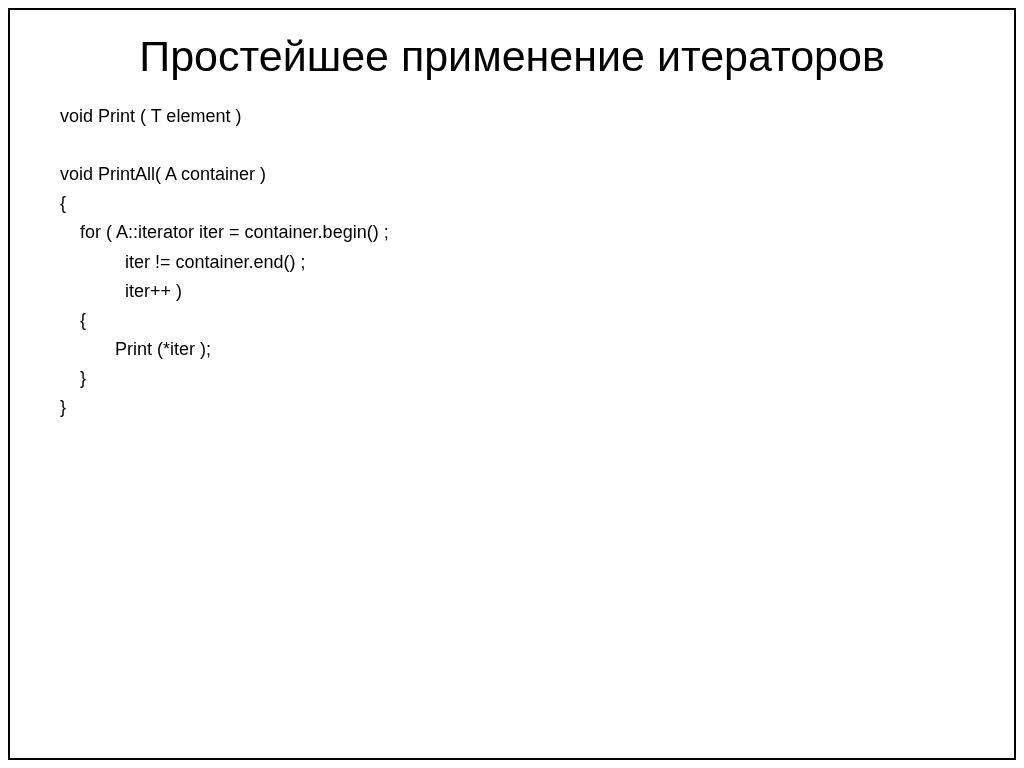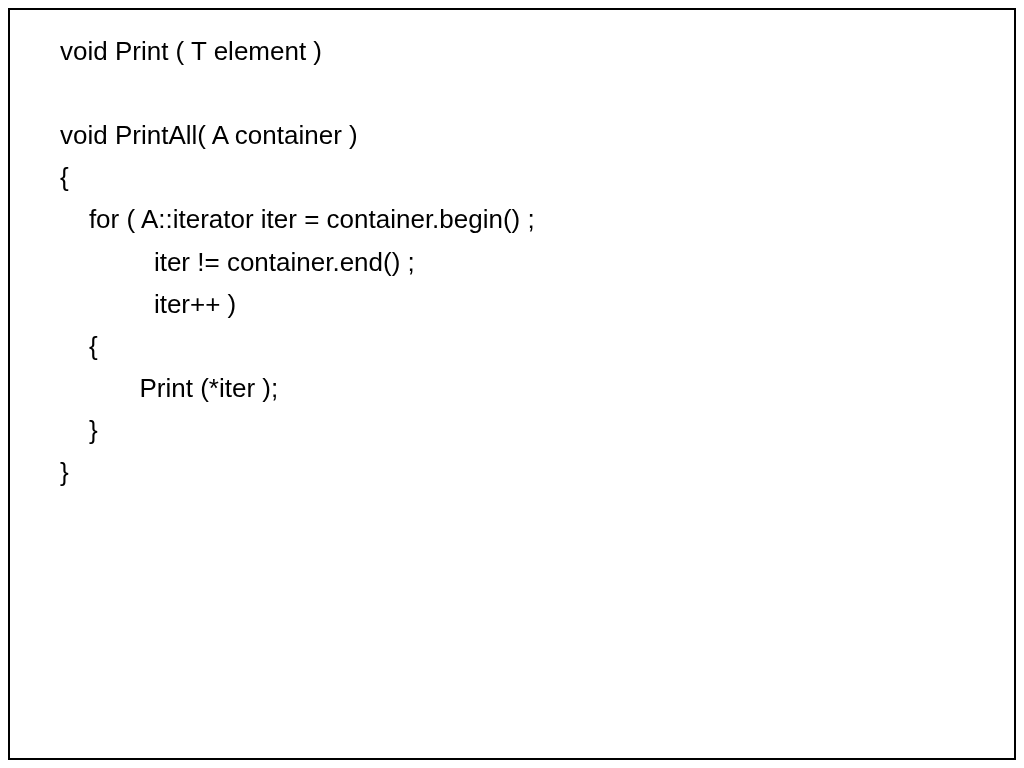--- a/index.html
+++ b/index.html
@@ -22,30 +22,31 @@
       padding: 20px 50px;
     }
     .title {
       text-align: center;
       font-size: 43px;
       font-weight: normal;
       line-height: 1.25;
       margin-bottom: 18px;
     }
     .code {
-      font-size: 26px;
+      font-size: 18px;
       line-height: 1.62;
       white-space: pre;
       font-family: Arial, Helvetica, sans-serif;
     }
   </style>
 </head>
 <body>
 
 <div class="slide">
+  <h1 class="title">Простейшее применение итераторов</h1>
   <div class="code"><span>void Print ( T element )</span>
 <span></span>
 <span>void PrintAll( A container )</span>
 <span>{</span>
 <span>    for ( A::iterator iter = container.begin() ;</span>
 <span>             iter != container.end() ;</span>
 <span>             iter++ )</span>
 <span>    {</span>
 <span>           Print (*iter );</span>
 <span>    }</span>

